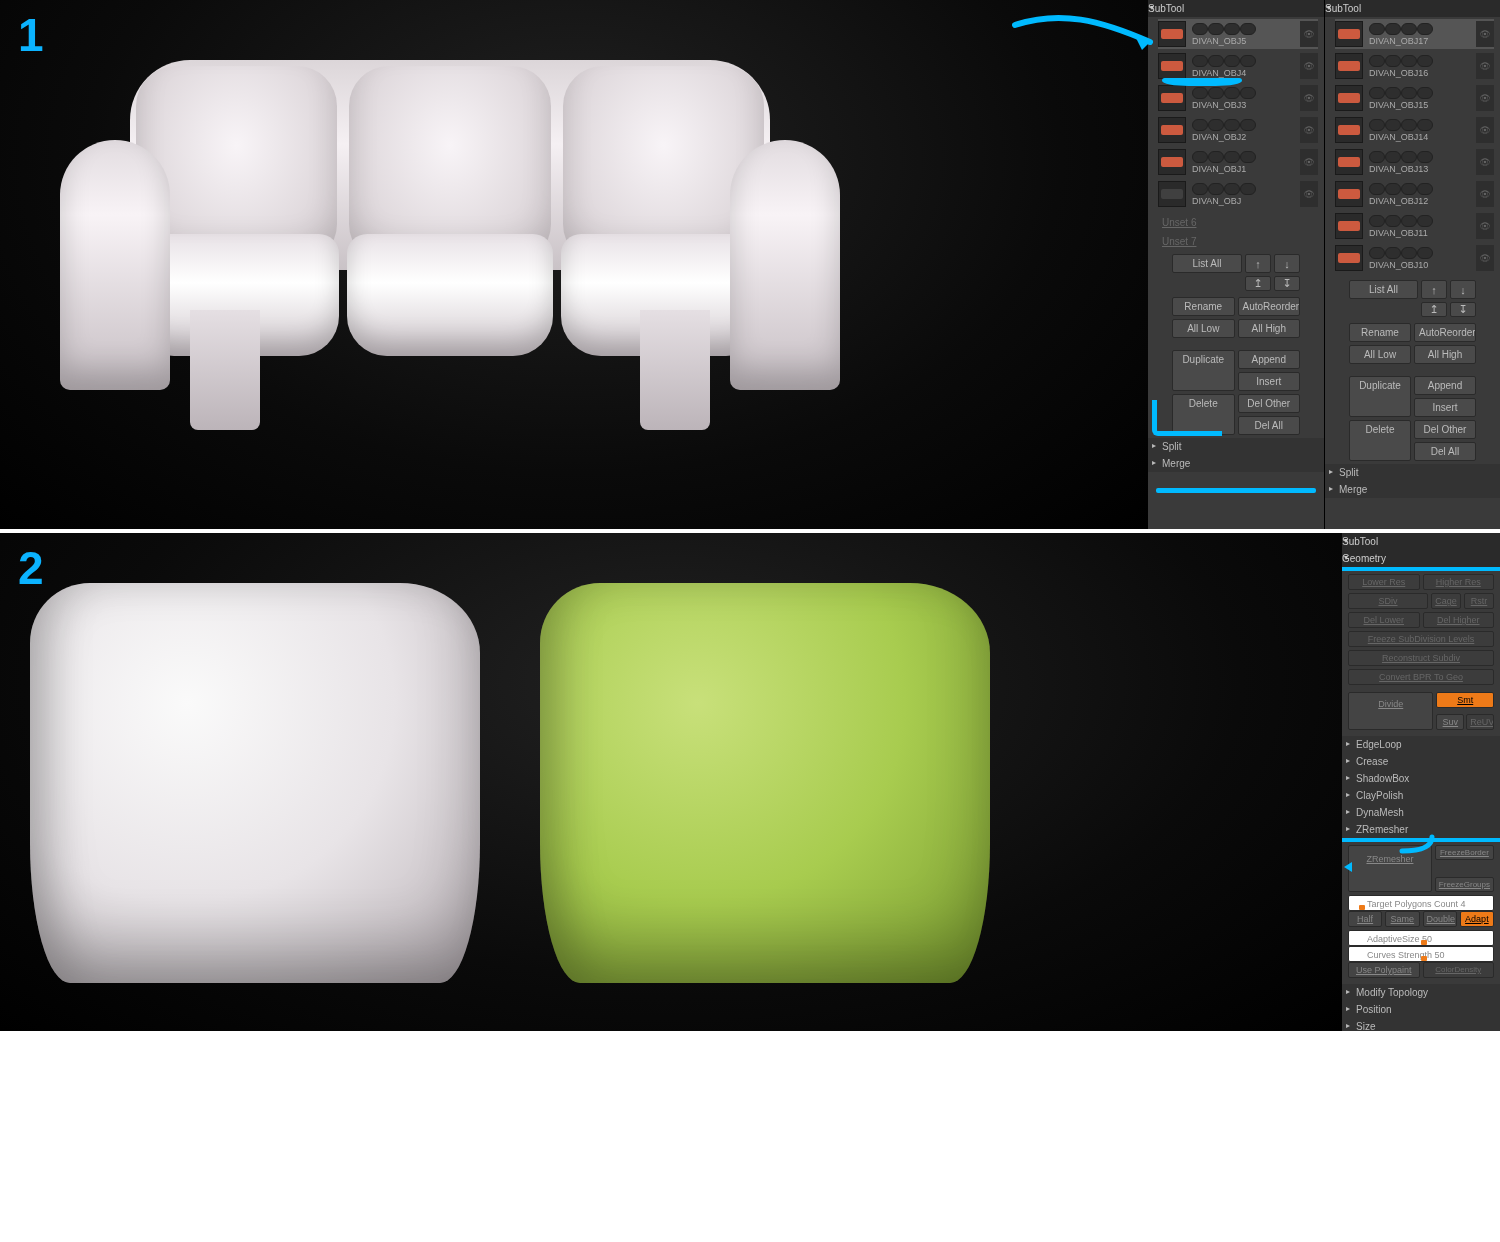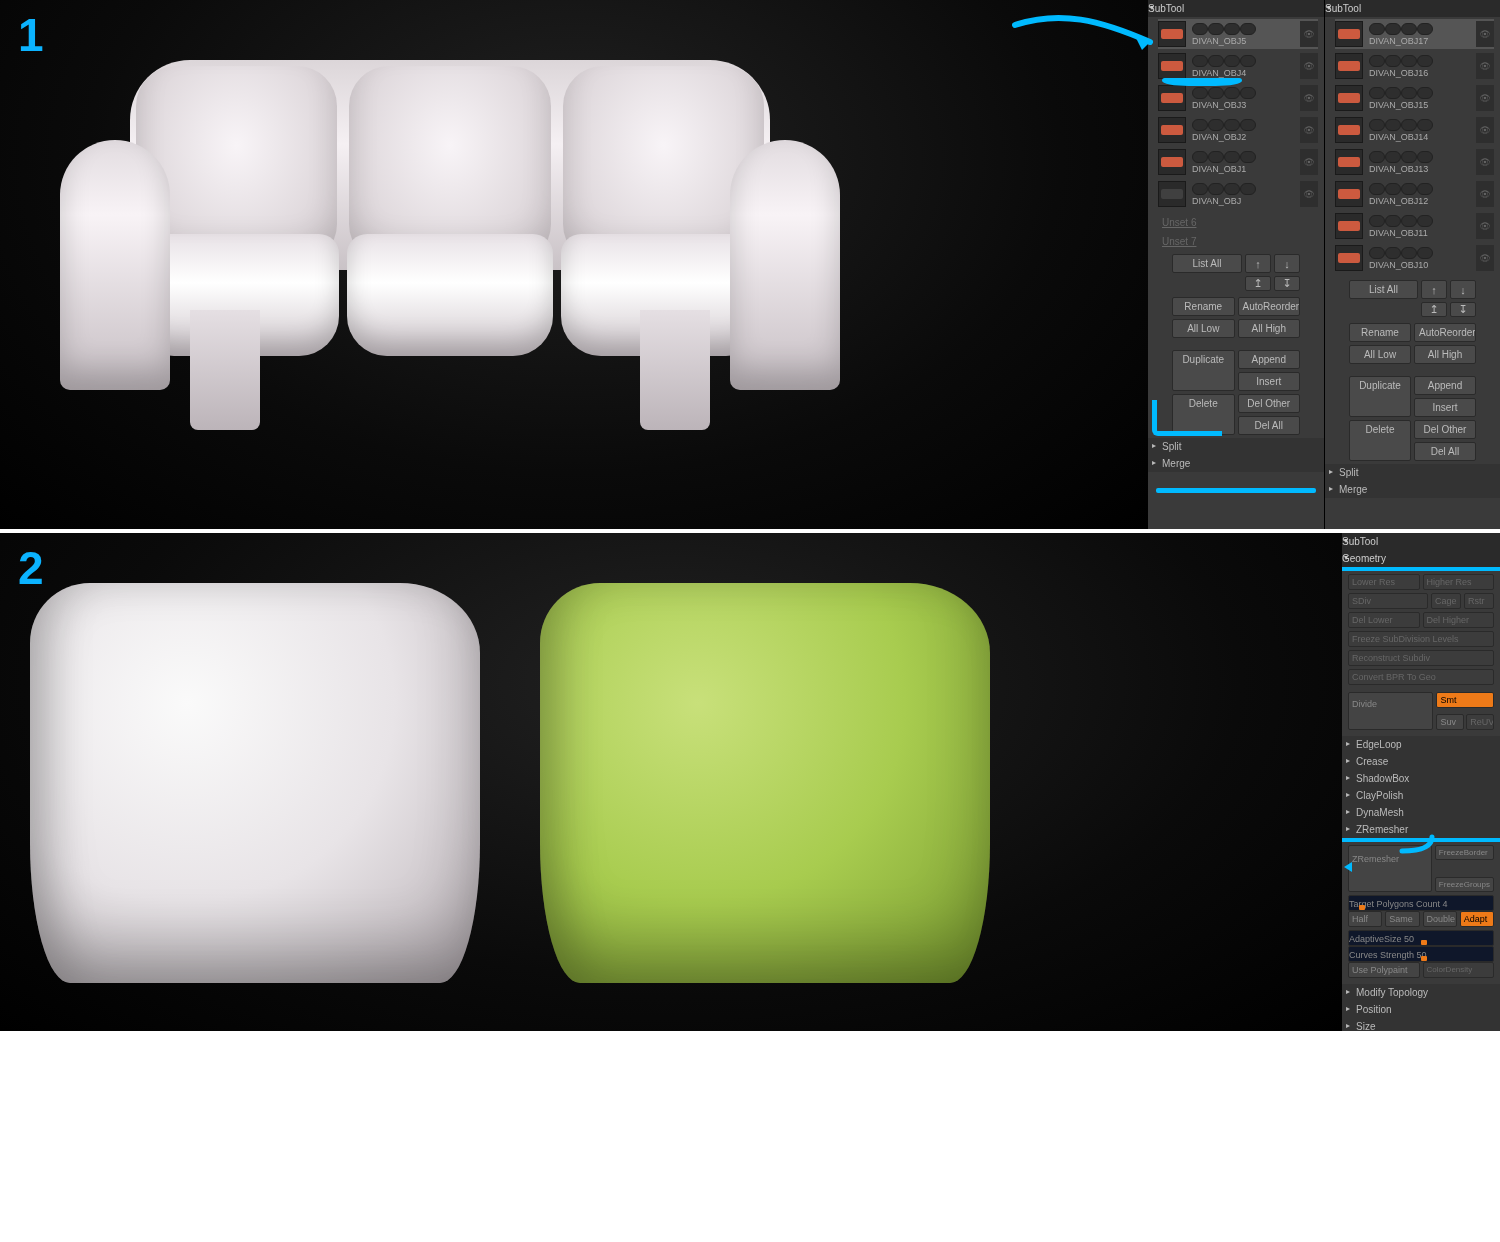--- a/index.html
+++ b/index.html
@@ -52,24 +52,24 @@
   .btn-grid.btns-with-arrows { grid-template-columns:1fr 26px 26px; }
   .btn { background:#4a4a4a; border:1px solid #2a2a2a; border-radius:2px; padding:3px 4px; color:#bbb; font-size:10px; text-align:center; cursor:pointer; white-space:nowrap; overflow:hidden; }
   .arrowbtn { background:#4a4a4a; border:1px solid #2a2a2a; border-radius:2px; display:flex; align-items:center; justify-content:center; color:#bbb; cursor:pointer; font-size:11px;}
   .sect-sub { background:#333; padding:3px 14px; color:#bbb; cursor:pointer; position:relative;}
   .sect-sub::before{content:"▸"; position:absolute; left:4px; font-size:8px;}
   
   .arrow-svg { position:absolute; top:0; left:0; pointer-events:none; }
   
   .geo { padding:3px 6px; }
   .geo .row { display:flex; gap:3px; margin-bottom:3px; }
-  .geo .gbtn { flex:1; background:#444; border:1px solid #2a2a2a; border-radius:2px; padding:2px 3px; color:#888; font-size:9px; cursor:pointer; white-space:nowrap; overflow:hidden;}
+  .geo .gbtn { flex:1; background:#444; border:1px solid #2a2a2a; border-radius:2px; padding:2px 3px; color:#888; font-size:9px; text-align:center; cursor:pointer; white-space:nowrap; overflow:hidden;text-decoration:underline;}
   .geo .gbtn.dis { color:#666; background:#3c3c3c; }
   .geo .gbtn.act { background:#ee7a18; color:#000; }
-  .slider { background:#0f172a; border:1px solid #2a2a2a; border-radius:2px; padding:2px 0; color:#888; font-size:9px; position:relative; height:16px; line-height:12px; cursor:pointer;}
+  .slider { background:#ffffff; border:1px solid #2a2a2a; border-radius:2px; padding:2px 18px; color:#888; font-size:9px; position:relative; height:16px; line-height:12px; cursor:pointer;}
   .slider .knob { position:absolute; bottom:0; width:6px; height:5px; background:#ee7a18; border-radius:1px;}
 
   
   .cyan-underline { position:absolute; height:5px; background:#00baff; border-radius:2px; }
   .cyan-dup-outline { position:absolute; border:5px solid #00baff; border-top:none; border-right:none; border-radius:0 0 0 6px; }
 
 </style>
 </head>
 <body>
 

